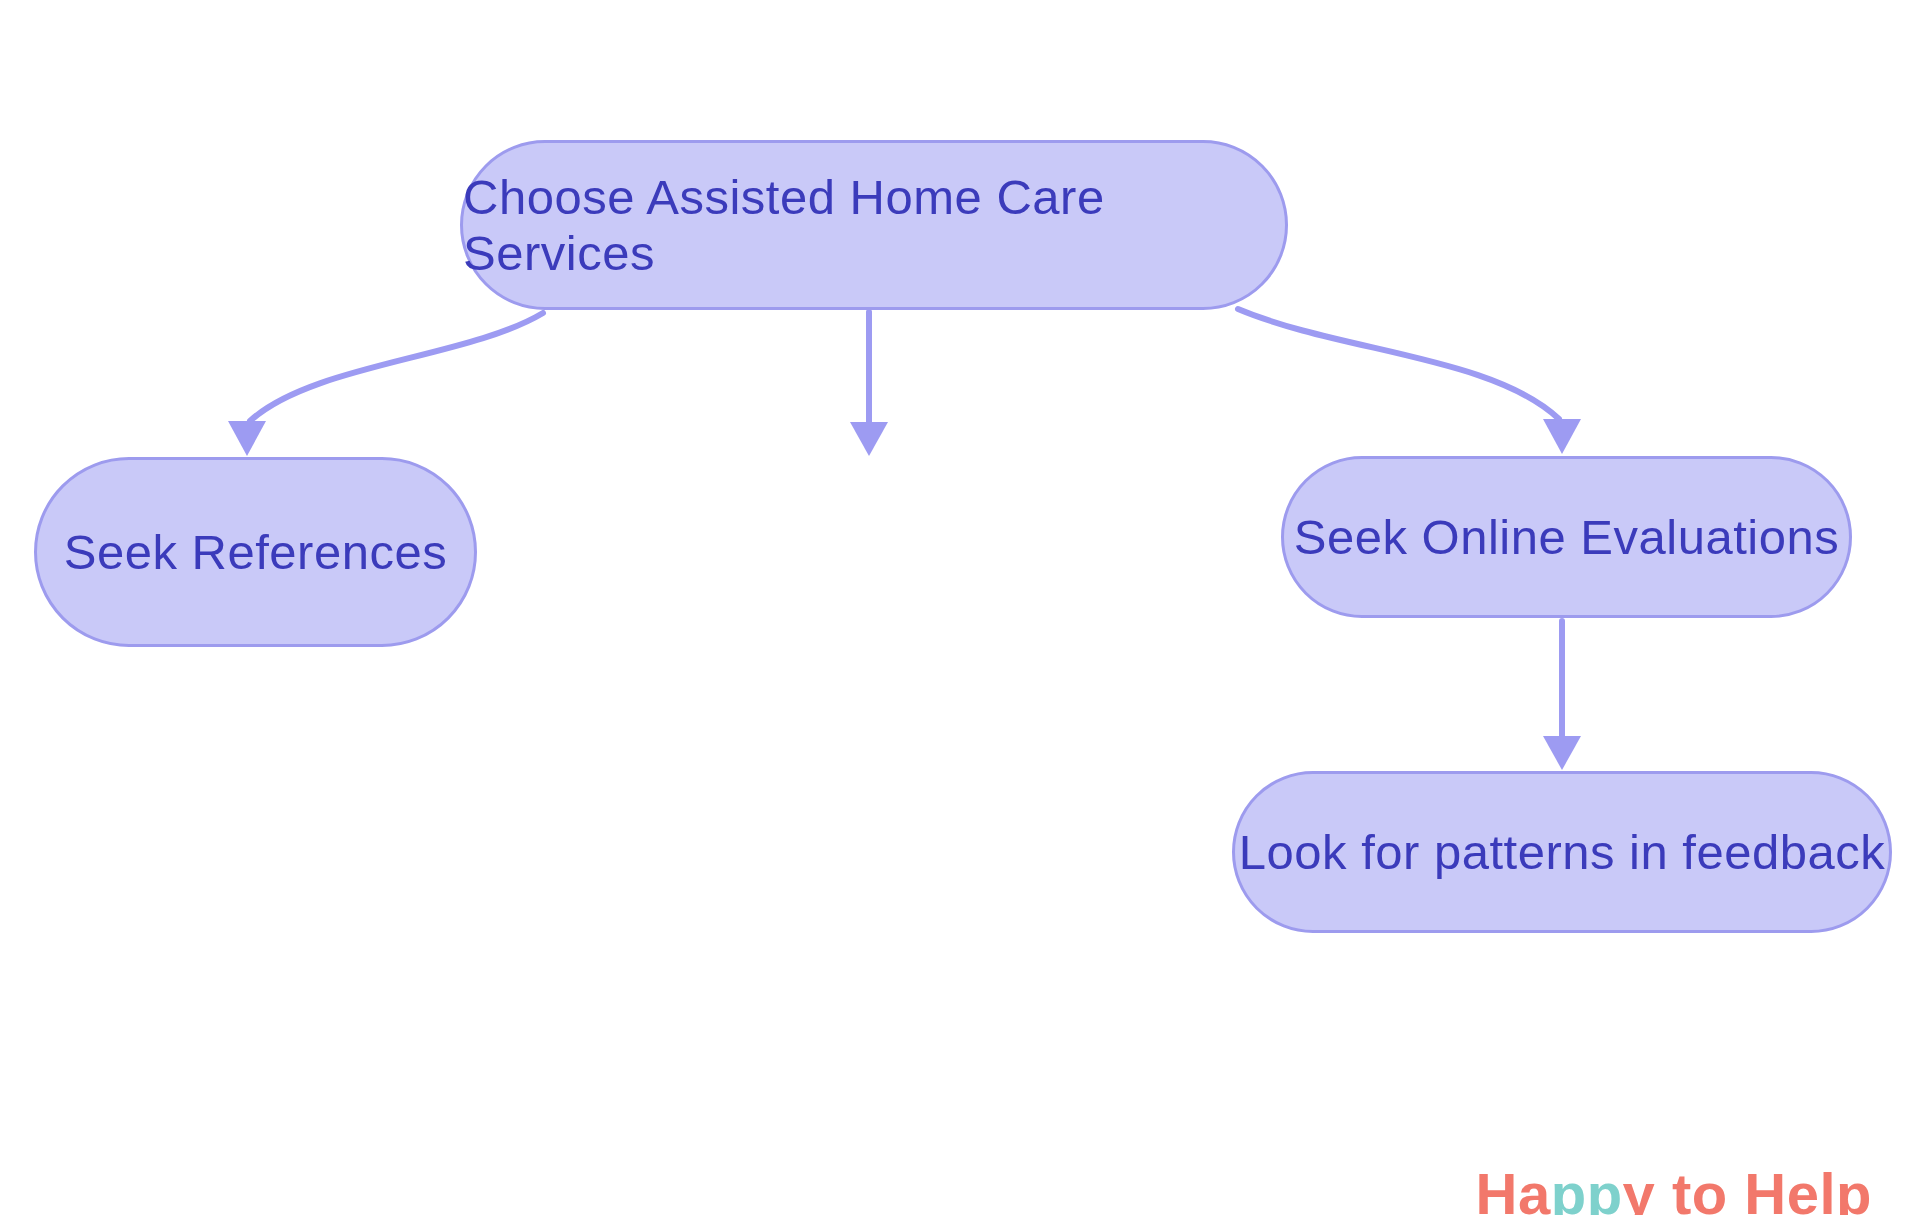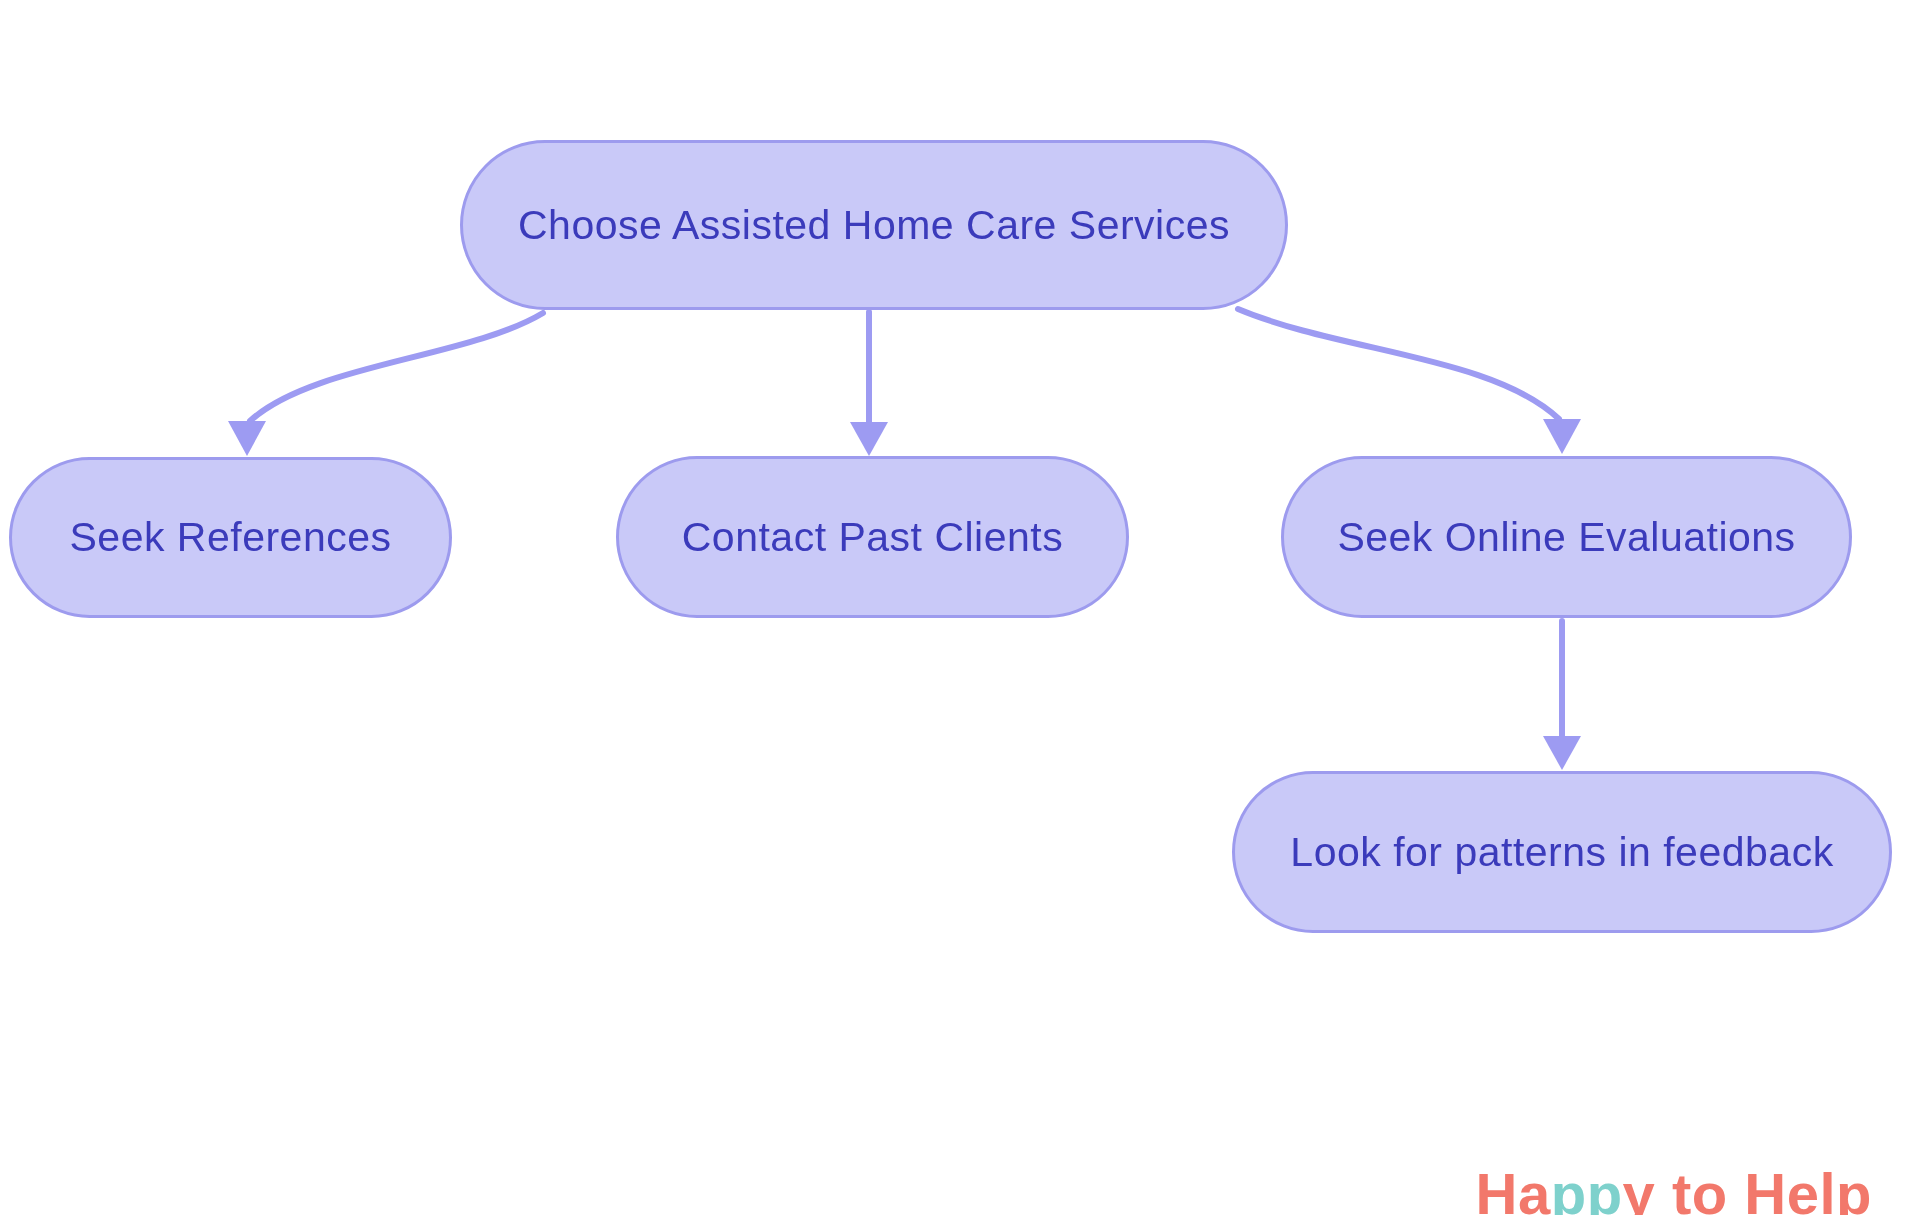--- a/index.html
+++ b/index.html
@@ -36,26 +36,26 @@
     position: absolute;
     box-sizing: border-box;
     background: #C9C9F8;
     border: 3px solid #9D9BEE;
     border-radius: 999px;
     display: flex;
     align-items: center;
     justify-content: center;
     text-align: left;
     color: #3B3BBB;
-    font-size: 41px;
+    font-size: 49px;
     font-weight: 400;
     letter-spacing: 0.5px;
   }
   .node-choose   { left: 460px;  top: 140px; width: 828px; height: 170px; }
-  .node-seek     { left: 9px;   top: 457px; width: 443px; height: 161px; }
+  .node-seek     { left: 34px;   top: 457px; width: 443px; height: 190px; }
   .node-contact  { left: 616px;  top: 456px; width: 513px; height: 162px; }
   .node-read     { left: 1281px; top: 456px; width: 571px; height: 162px; }
   .node-patterns { left: 1232px; top: 771px; width: 660px; height: 162px; }
 
   .logo {
     position: absolute;
     right: 48px;
     top: 1098px;
     text-align: right;
     line-height: 1.1;
@@ -95,23 +95,20 @@
   </svg>
 
   <div class="node node-choose">
     <span>Choose Assisted Home Care Services</span>
   </div>
 
   <div class="node node-seek">
     <span>Seek References</span>
   </div>
 
-  <div class="node node-contact">
-    <span>Contact Past Clients</span>
-  </div>
 
   <div class="node node-read">
     <span>Seek Online Evaluations</span>
   </div>
 
   <div class="node node-patterns">
     <span>Look for patterns in feedback</span>
   </div>
 
   <div class="logo">

